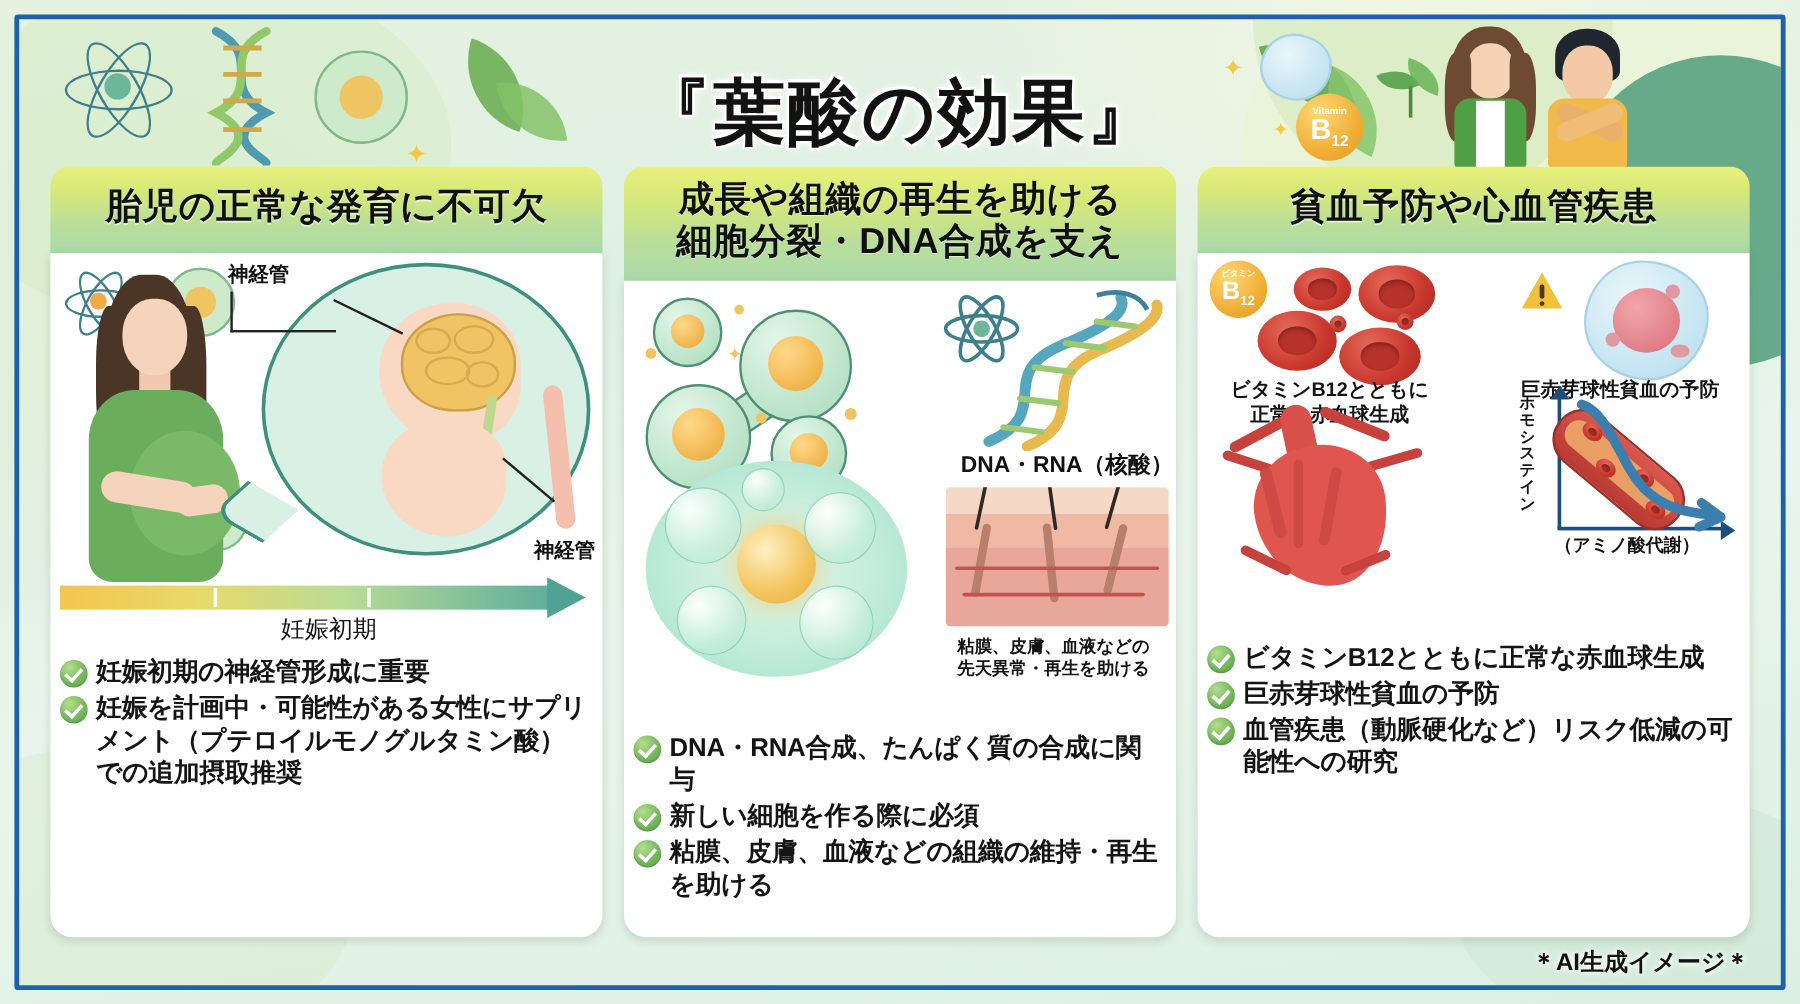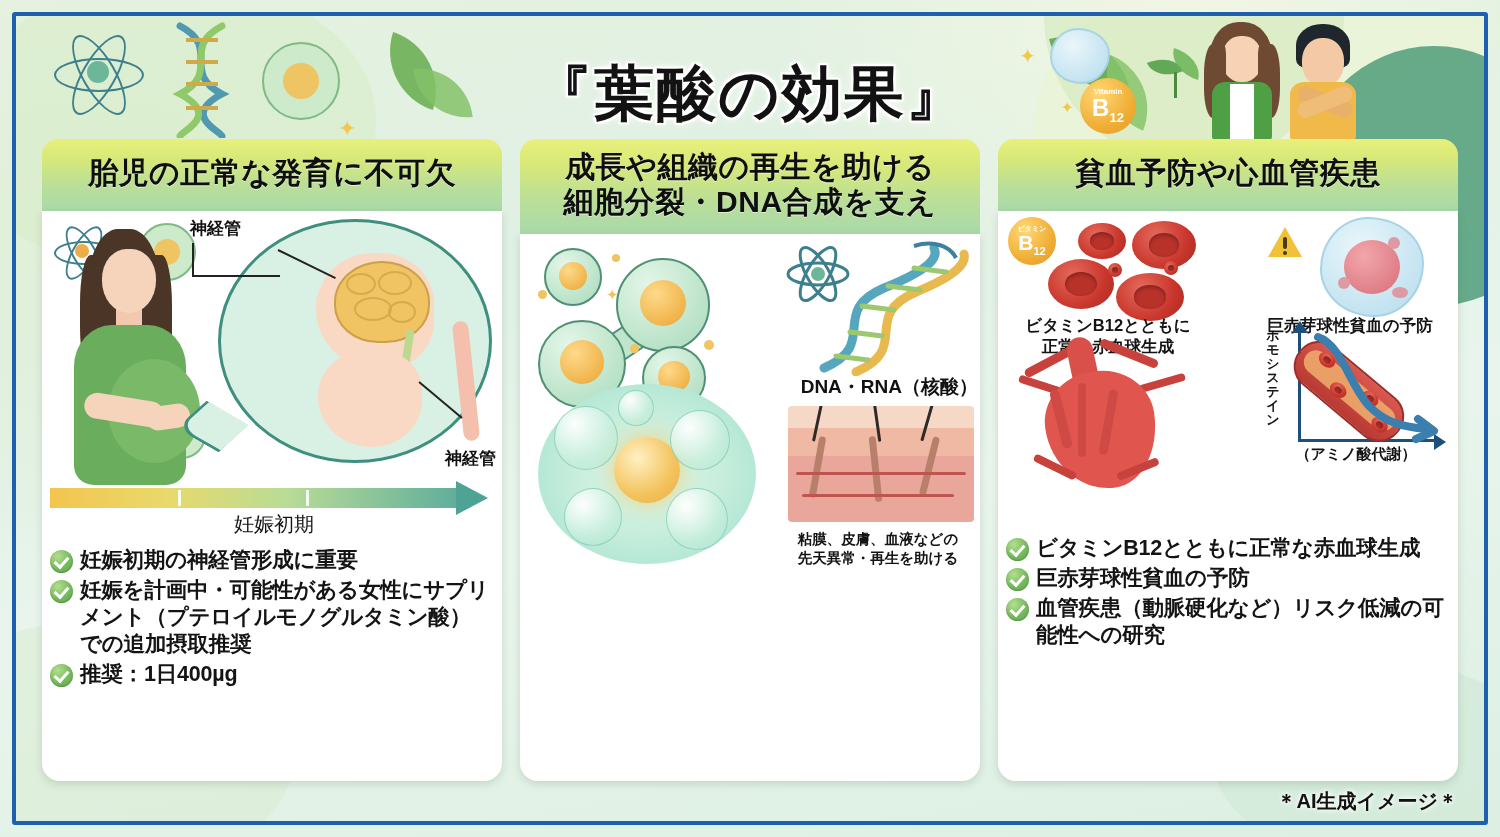--- a/index.html
+++ b/index.html
@@ -324,24 +324,20 @@
 
           <ul class="bullets" style="list-style:none;margin:0;">
             <li class="bullet">
               <span class="chk"></span>
               <span class="btxt">妊娠初期の神経管形成に重要</span>
             </li>
             <li class="bullet">
               <span class="chk"></span>
               <span class="btxt">妊娠を計画中・可能性がある女性にサプリメント（プテロイルモノグルタミン酸）での追加摂取推奨</span>
             </li>
-            <li class="bullet">
-              <span class="chk"></span>
-              <span class="btxt">推奨：1日400µg</span>
-            </li>
           </ul>
         </div>
       </section>
 
       <section class="col">
         <div class="col-head">
           <span>
             <span class="ht">成長や組織の再生を助ける</span>
             <span class="ht">細胞分裂・DNA合成を支え</span>
           </span>
@@ -406,20 +402,34 @@
               <div style="position:absolute;left:138px;top:30px;width:7px;height:60px;background:#b8806a;border-radius:4px;transform:rotate(14deg);"></div>
               <div style="position:absolute;left:8px;top:66px;right:8px;height:3px;background:#c2544f;border-radius:2px;"></div>
               <div style="position:absolute;left:14px;top:88px;right:20px;height:3px;background:#c2544f;border-radius:2px;"></div>
             </div>
             <div class="skin-cap">
               <span>粘膜、皮膚、血液などの</span><br>
               <span>先天異常・再生を助ける</span>
             </div>
           </div>
 
+          <ul class="bullets" style="list-style:none;margin:0;">
+            <li class="bullet">
+              <span class="chk"></span>
+              <span class="btxt">DNA・RNA合成、たんぱく質の合成に関与</span>
+            </li>
+            <li class="bullet">
+              <span class="chk"></span>
+              <span class="btxt">新しい細胞を作る際に必須</span>
+            </li>
+            <li class="bullet">
+              <span class="chk"></span>
+              <span class="btxt">粘膜、皮膚、血液などの組織の維持・再生を助ける</span>
+            </li>
+          </ul>
         </div>
       </section>
 
       <section class="col">
         <div class="col-head">
           <span>
             <span class="ht">貧血予防や心血管疾患</span>
           </span>
         </div>
         <div class="col-body">

